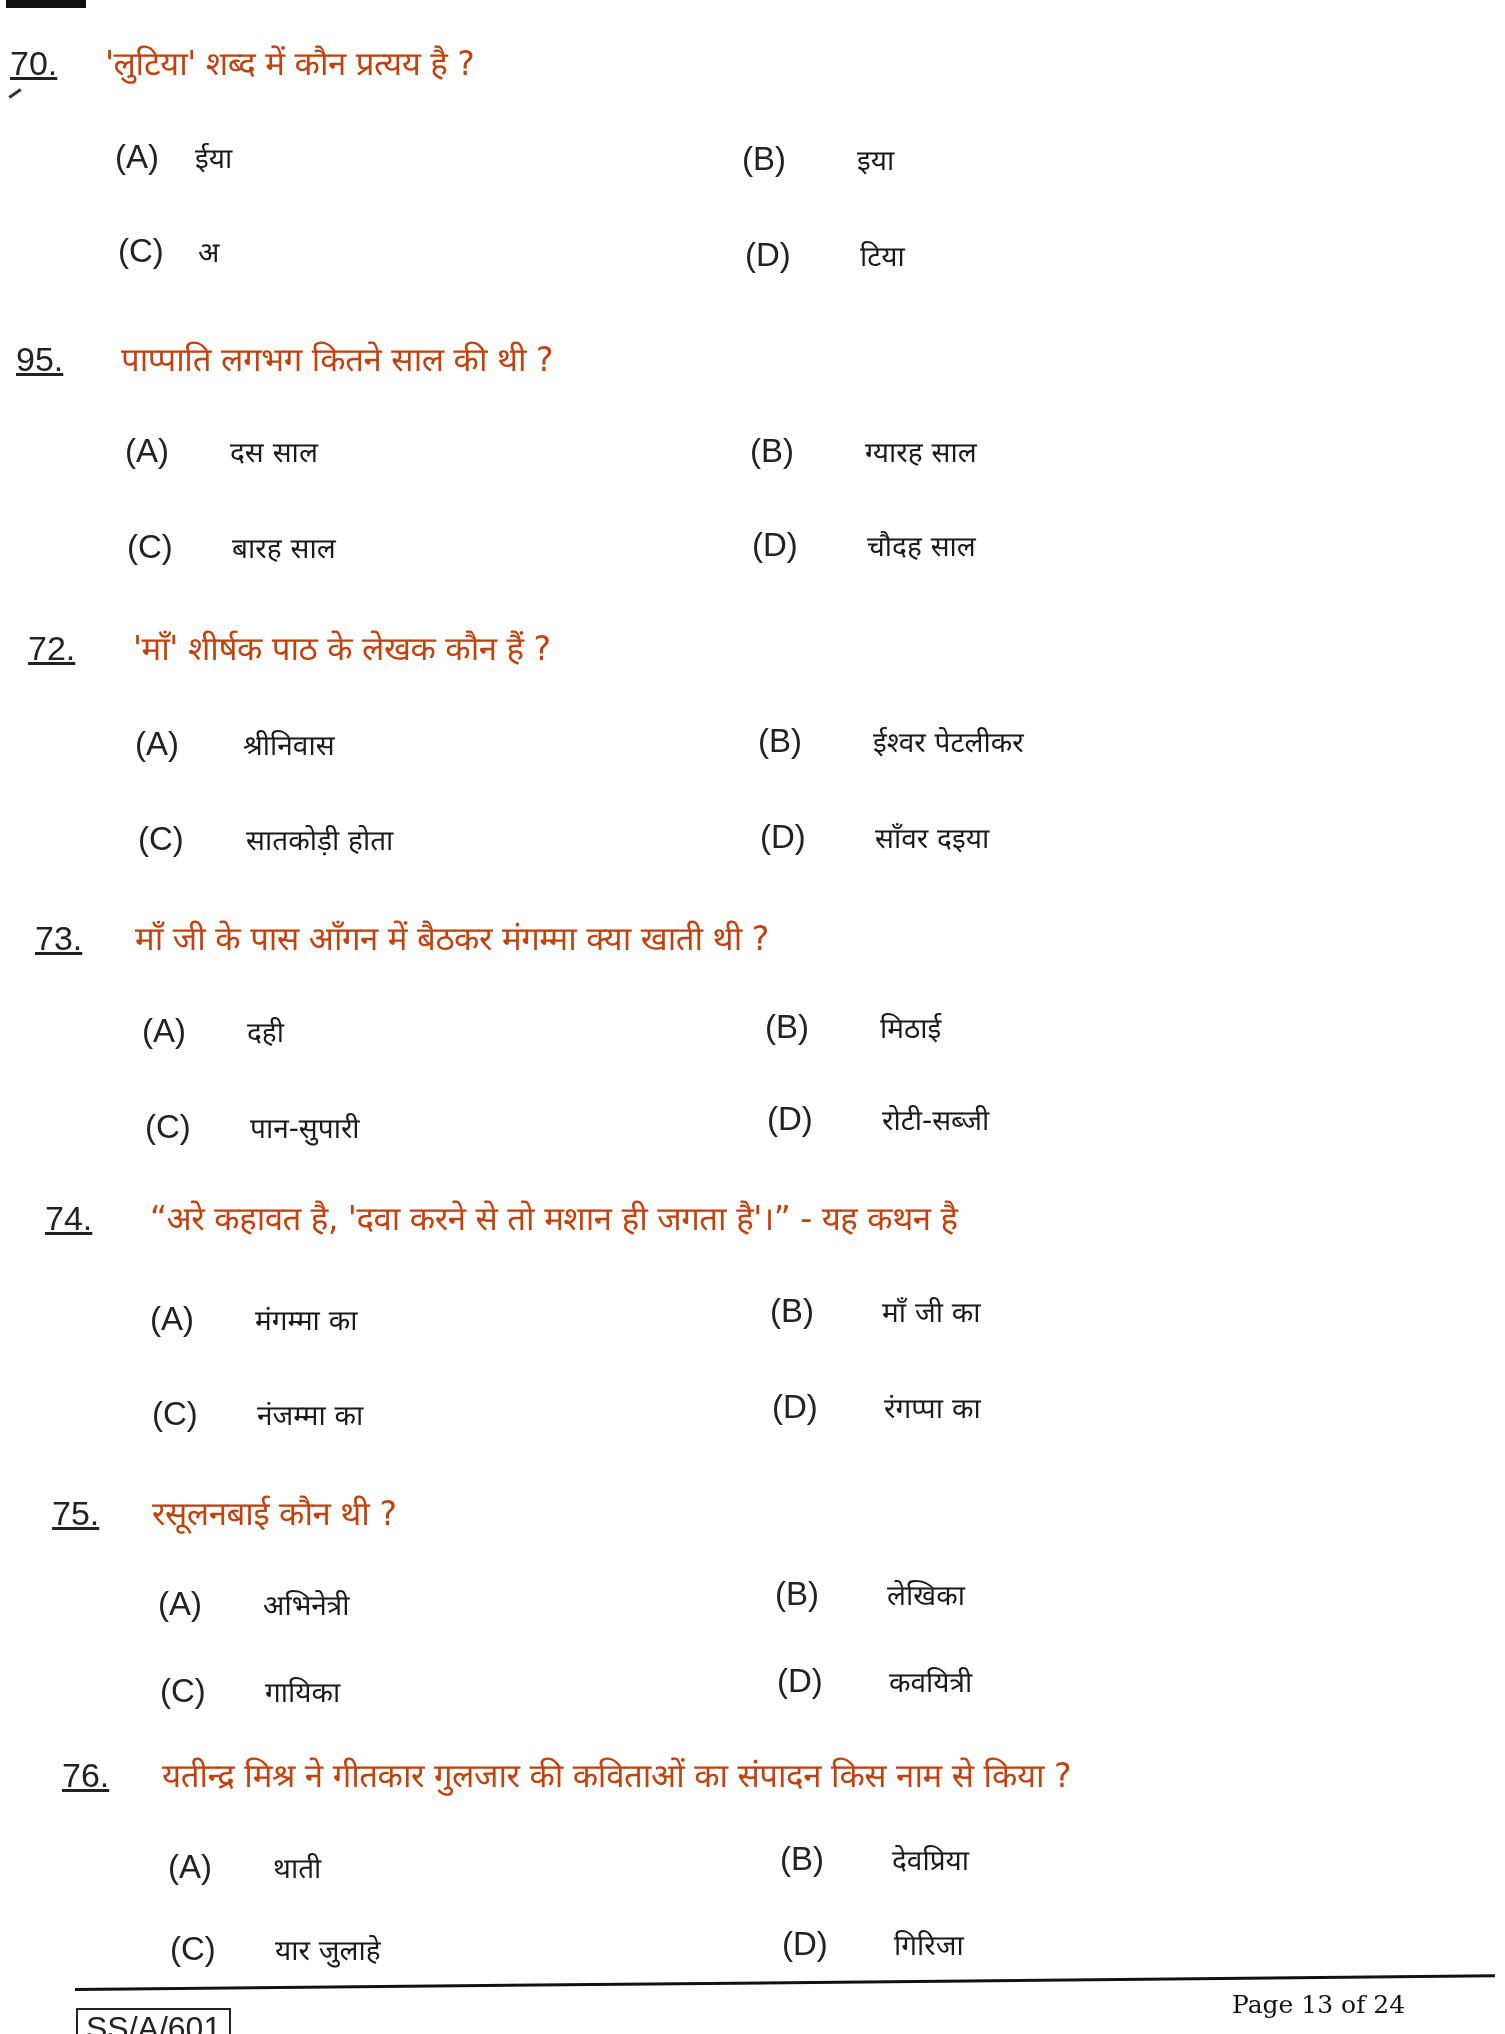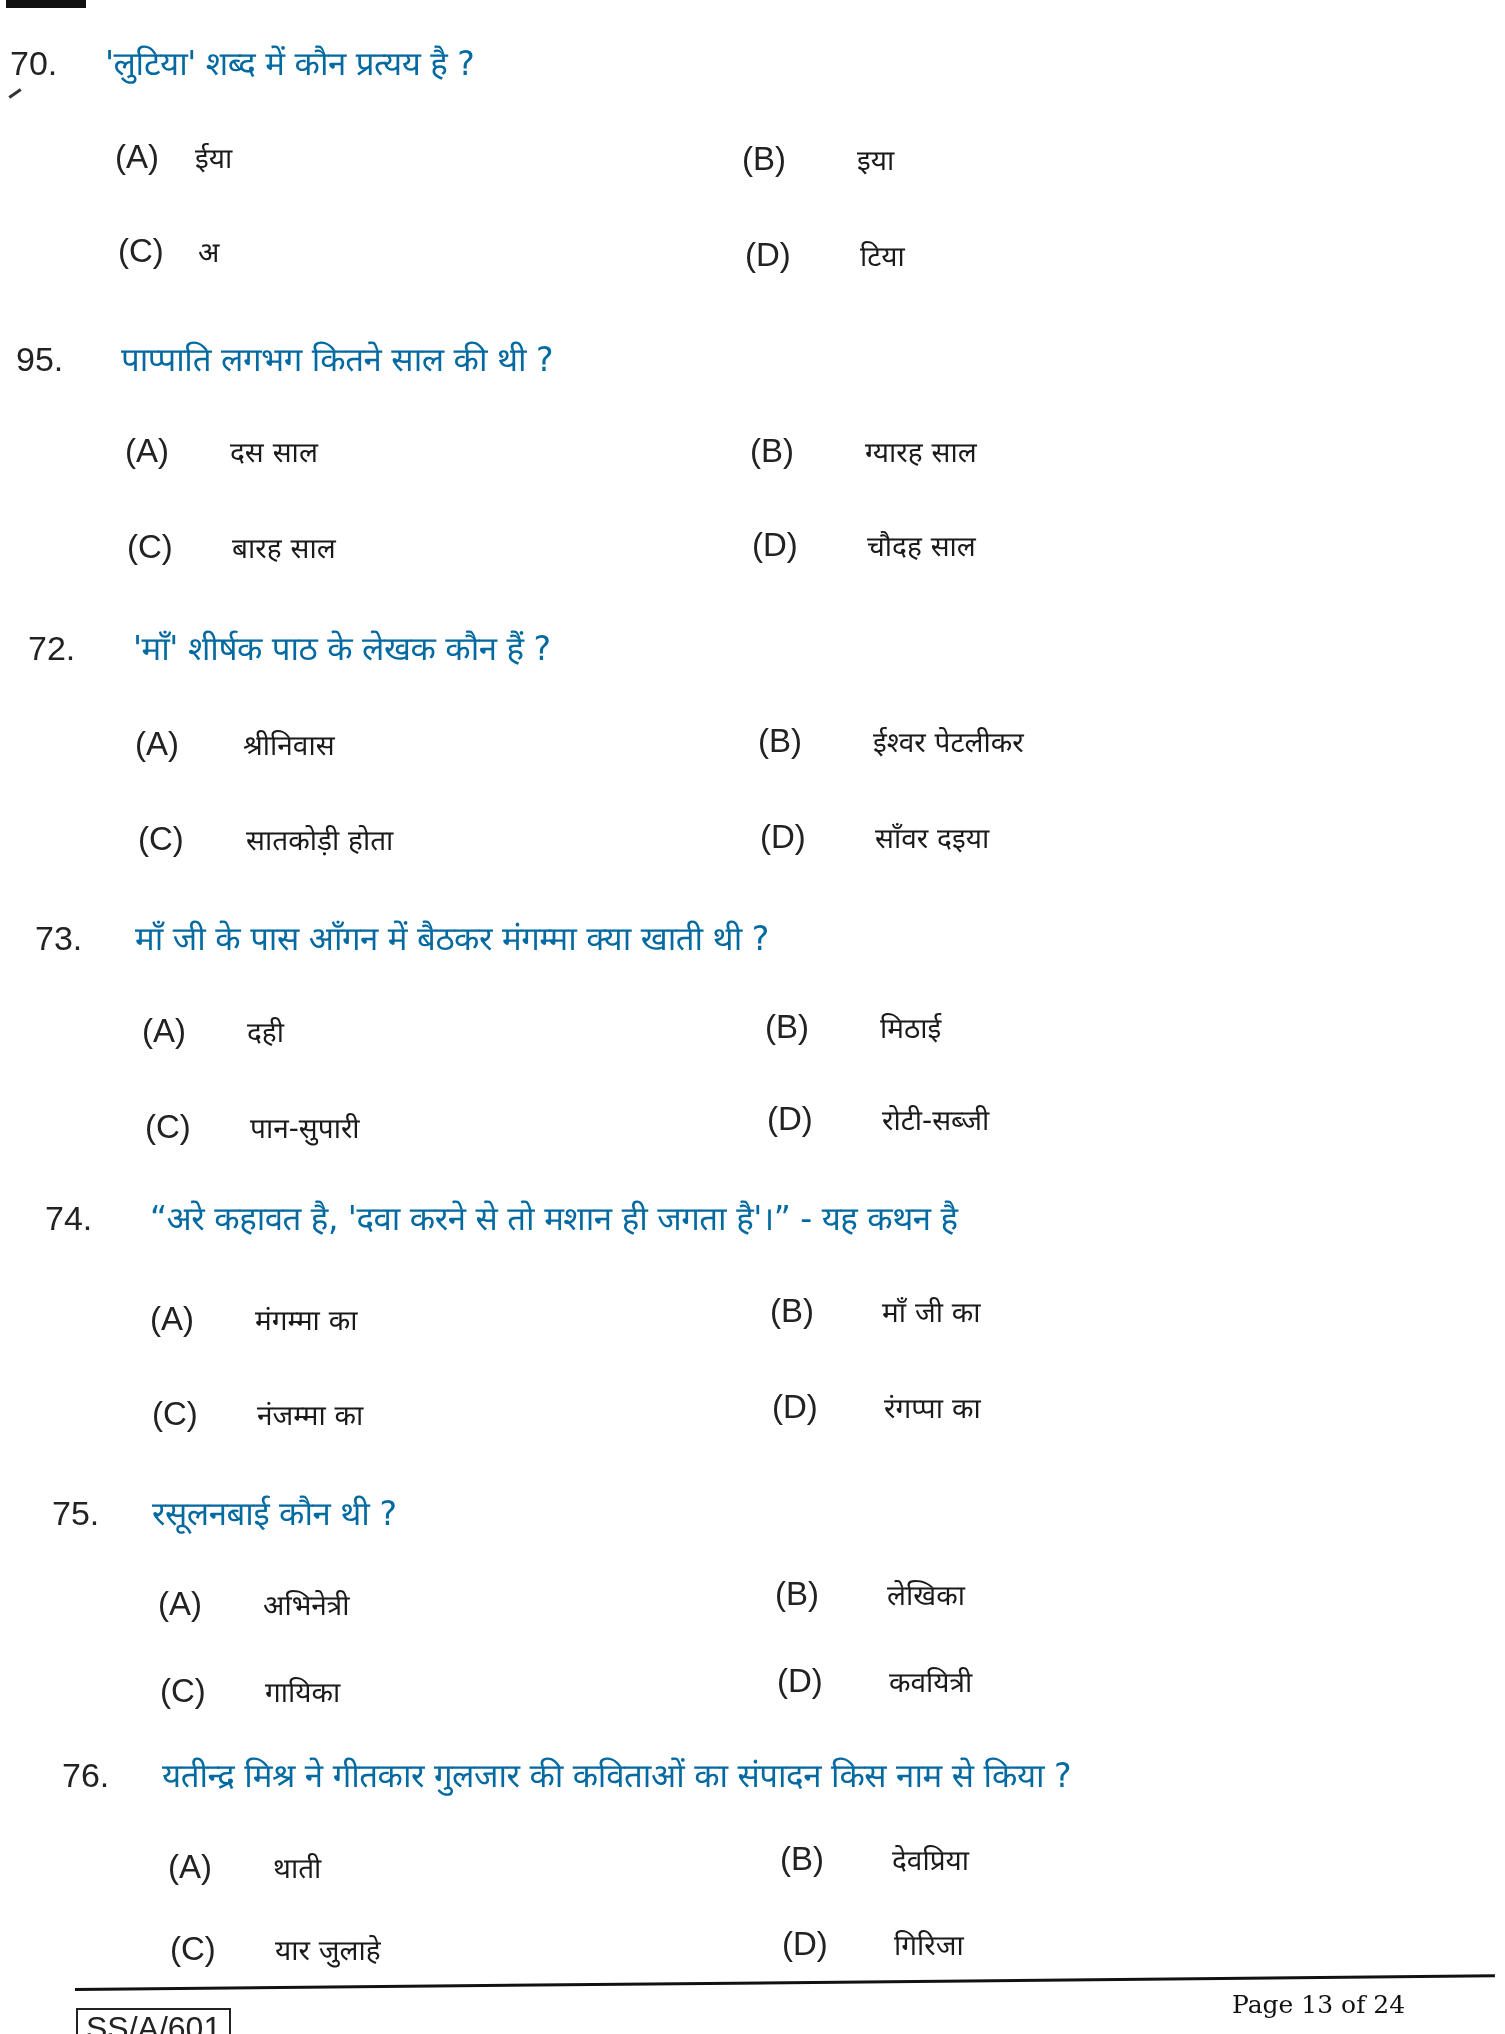--- a/index.html
+++ b/index.html
@@ -33,24 +33,25 @@
     display: flex;
     align-items: baseline;
     white-space: nowrap;
   }
   .q-num {
     font-family: "Liberation Sans", sans-serif;
     font-size: 34px;
     color: #222;
     display: inline-block;
     width: 95px;
+    text-decoration: underline;
   }
   .q-text {
     font-size: 33px;
-    color: #0369a1;
+    color: #c2410c;
     letter-spacing: -0.5px;
   }
   .opt {
     position: absolute;
     display: flex;
     align-items: baseline;
     white-space: nowrap;
   }
   .opt-label {
     font-family: "Liberation Sans", sans-serif;

